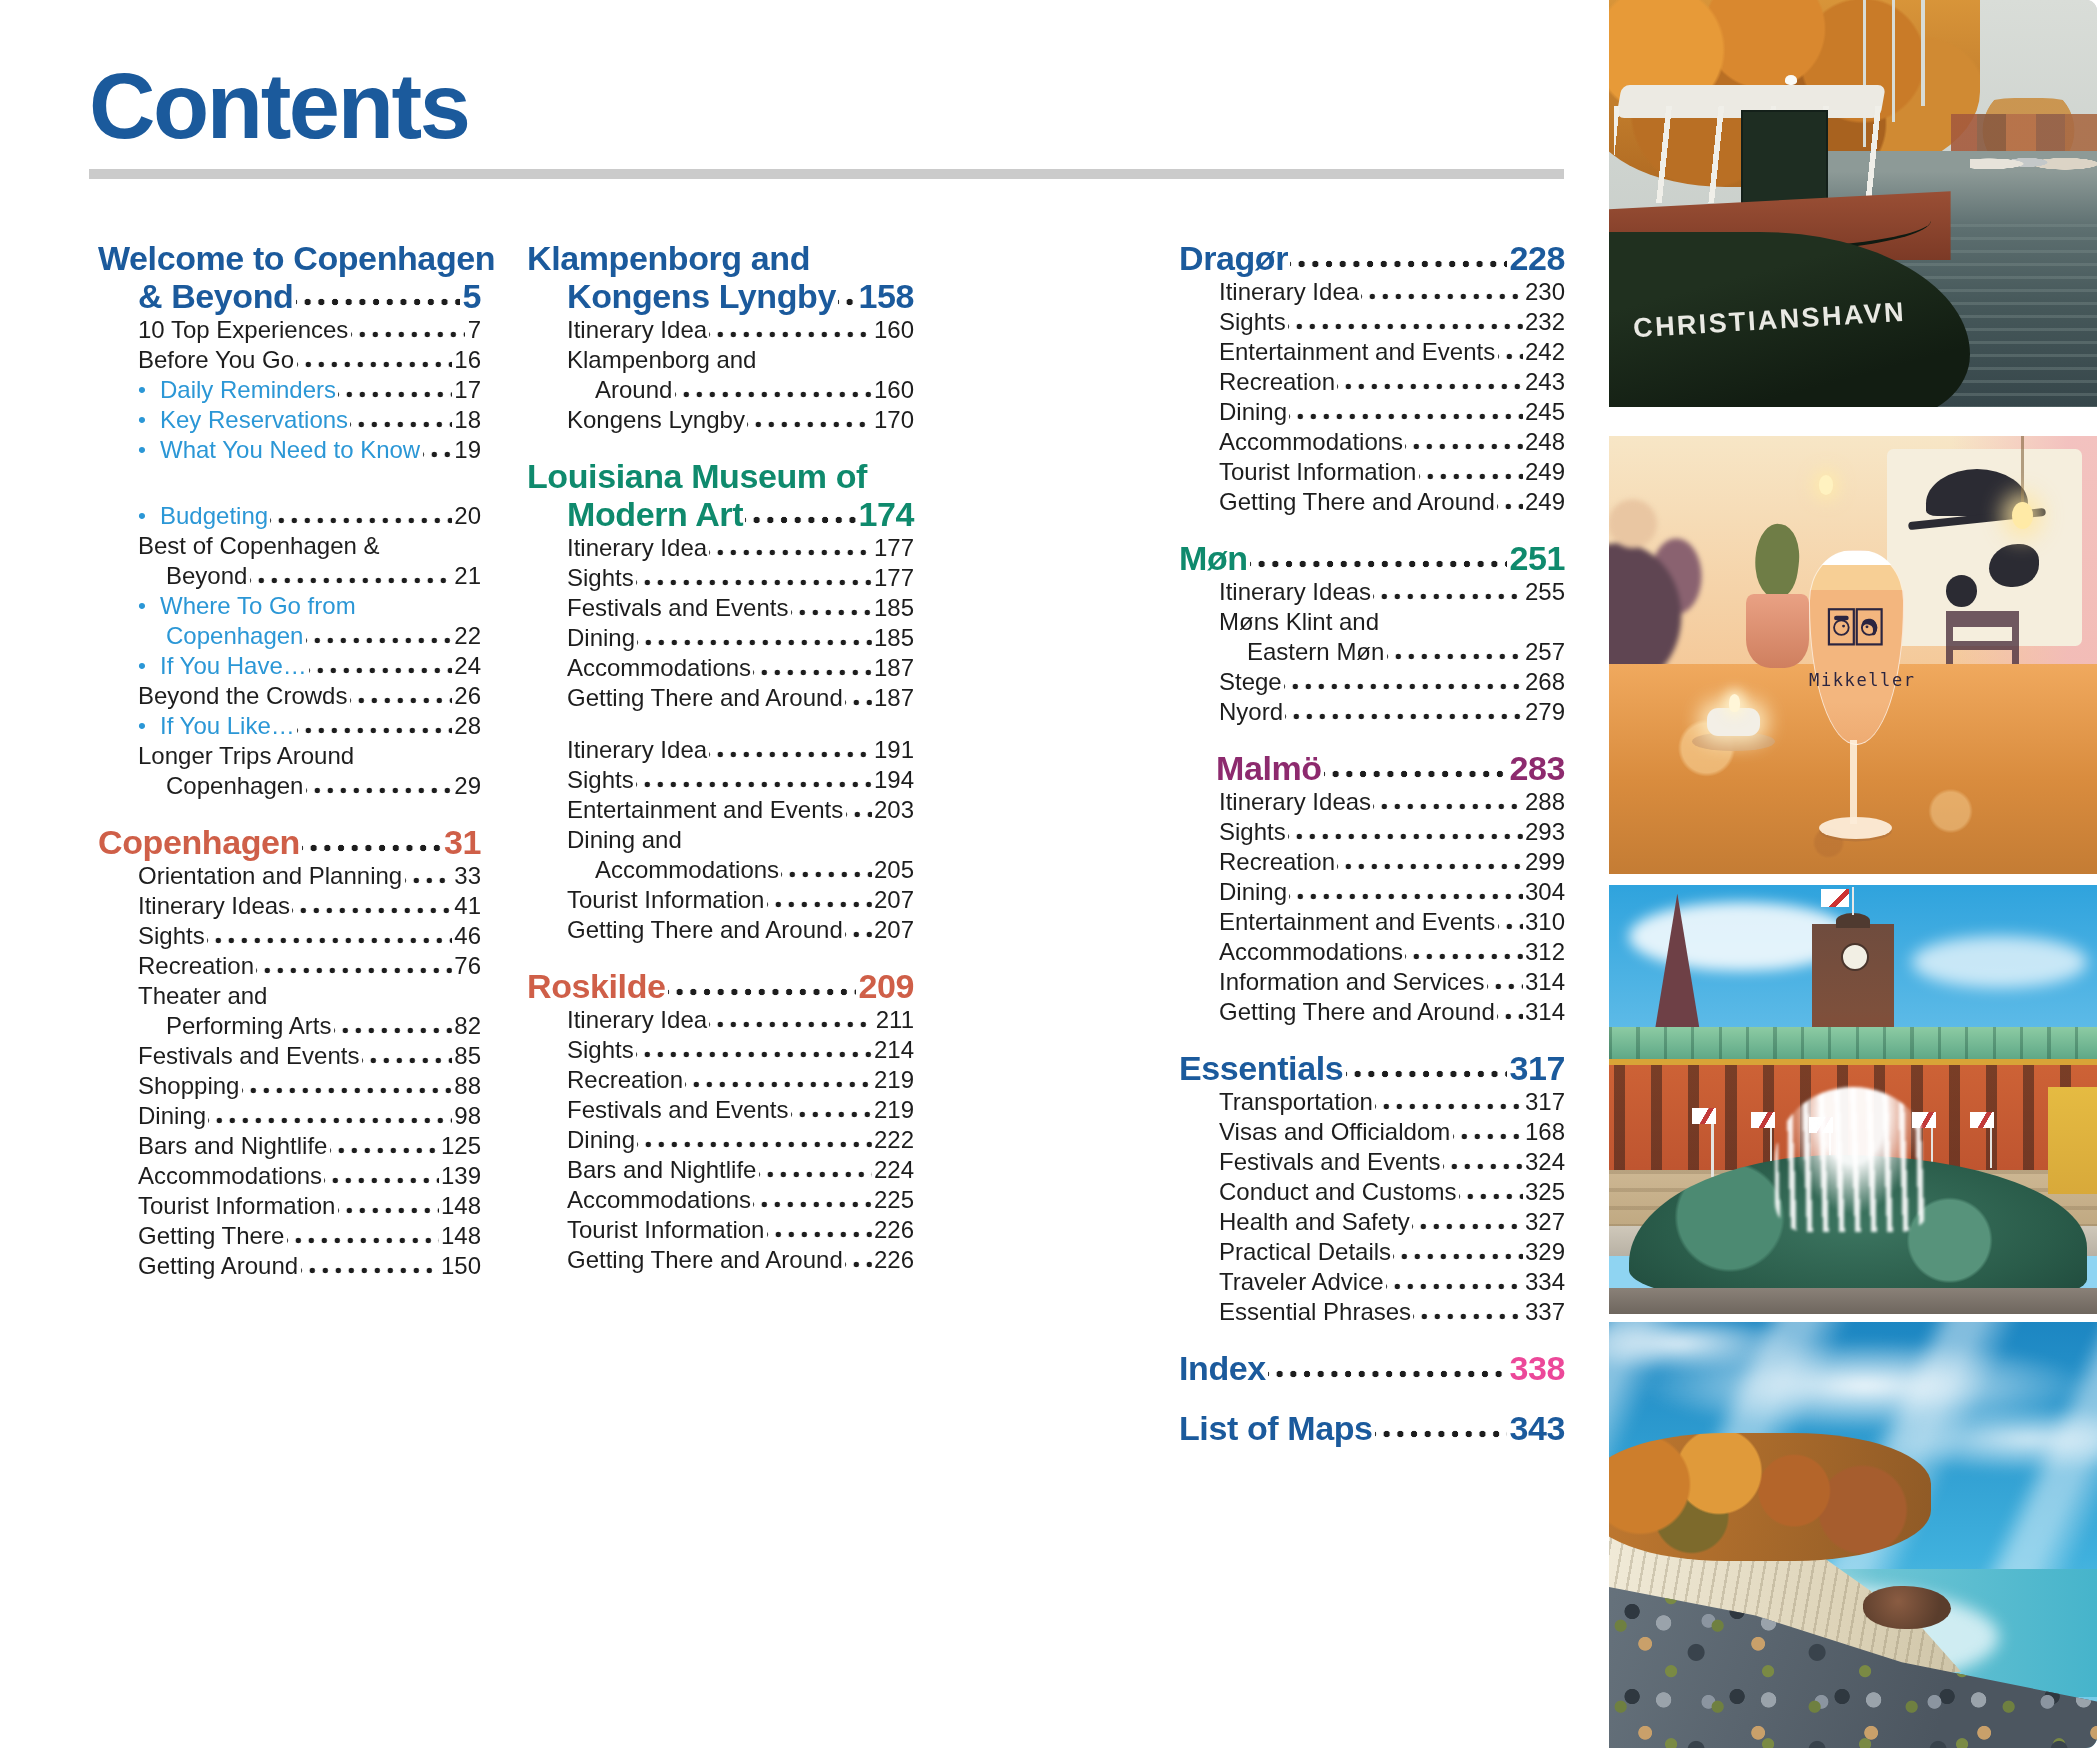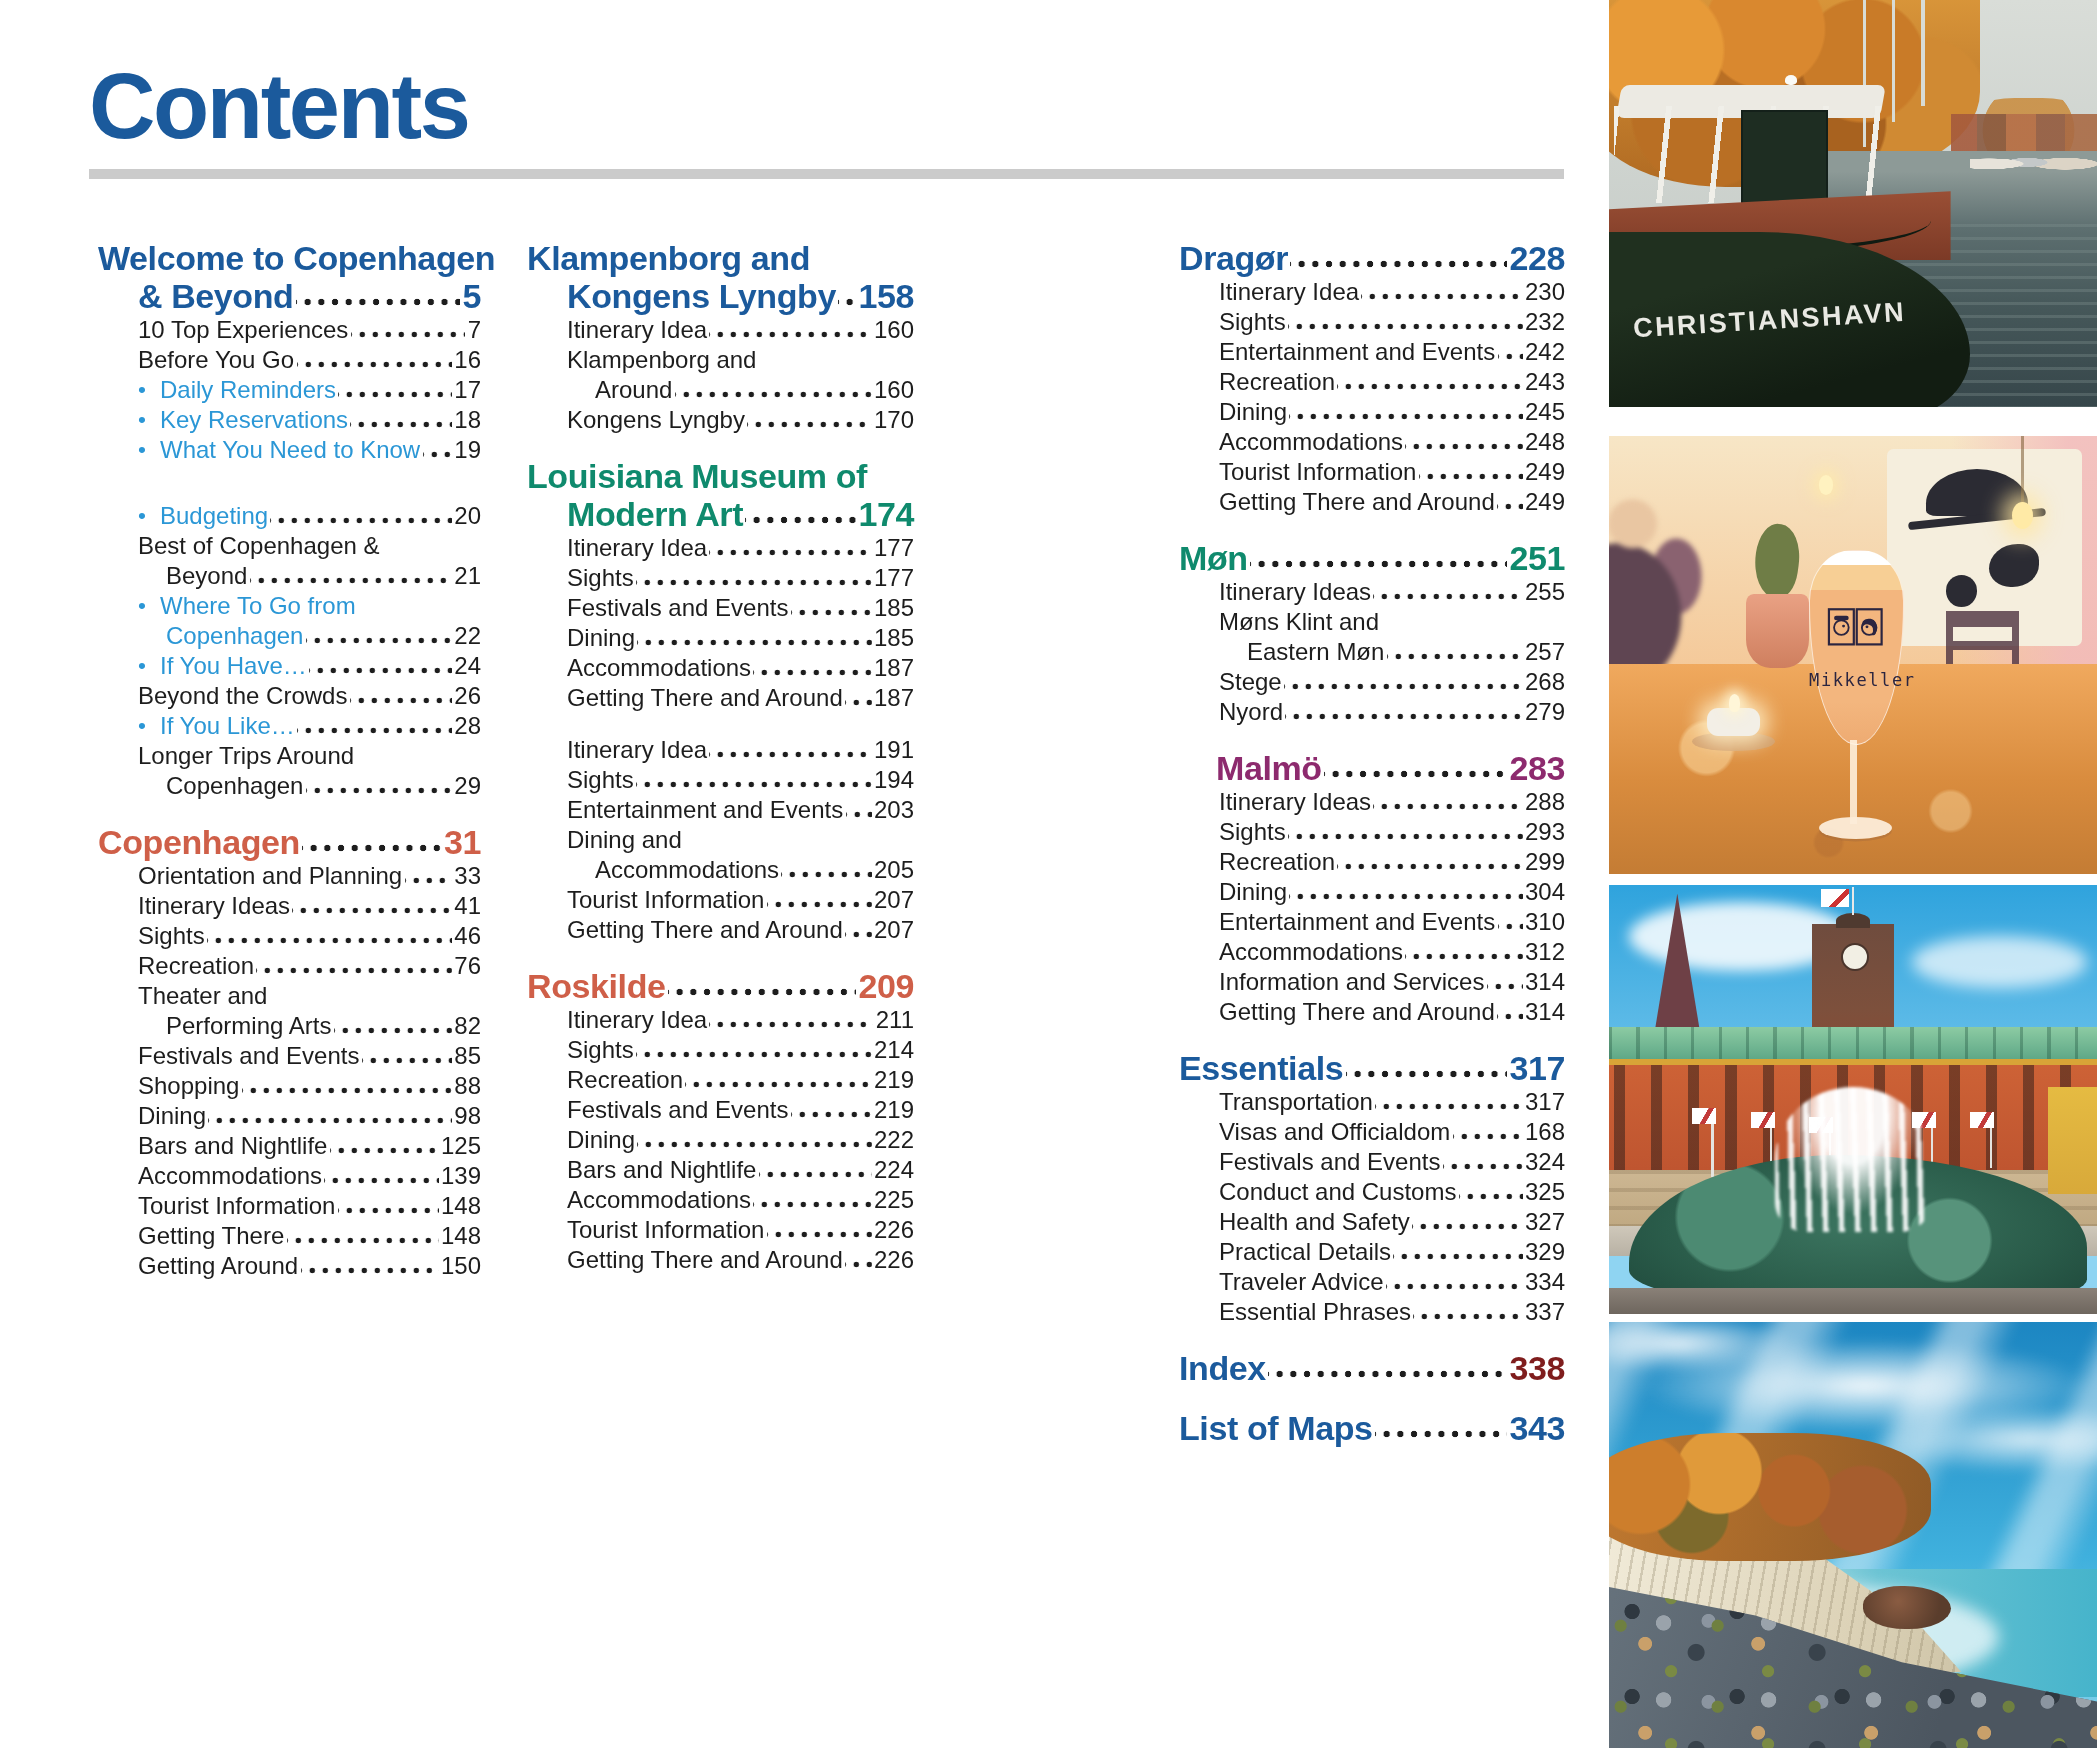--- a/index.html
+++ b/index.html
@@ -1,17 +1,17 @@
 <!DOCTYPE html>
 <html style="font-size:13px"><head>
 <meta charset="utf-8">
 <style>
   html,body{margin:0;padding:0;background:#ffffff;}
   .page{position:relative;width:2097px;height:1748px;background:#fff;overflow:hidden;
-        font-family:"Liberation Sans", sans-serif;}
+        font-family:"Liberation Sans", sans-serif;border-radius:11px;}
 
   
   .page-title{position:absolute;left:89px;top:60px;font-size:92px;font-weight:bold;
               letter-spacing:-2.4px;line-height:1;}
   .title-rule{position:absolute;left:89px;top:169px;width:1475px;height:9.7px;}
 
   
   .toc-col{position:absolute;top:239px;}
   #col1{left:98px;width:383px;}
   #col2{left:527px;width:387px;}
@@ -710,21 +710,21 @@
         <div class="row item">
           <span class="lbl">Essential Phrases</span>
           <span class="dots"></span>
           <span class="pg">337</span>
         </div>
       </section>
       <section class="toc-section">
         <div class="row h-row">
           <span class="lbl" style="color: rgb(27, 90, 156);">Index</span>
           <span class="dots"></span>
-          <span class="pg" style="color: #7f1d1d; text-align: right;">338</span>
+          <span class="pg" style="color: #ec4899; text-align: right;">338</span>
         </div>
       </section>
       <section class="toc-section">
         <div class="row h-row">
           <span class="lbl" style="color: rgb(27, 90, 156);">List of Maps</span>
           <span class="dots"></span>
           <span class="pg" style="color: rgb(27, 90, 156);">343</span>
         </div>
       </section>
     </div>

